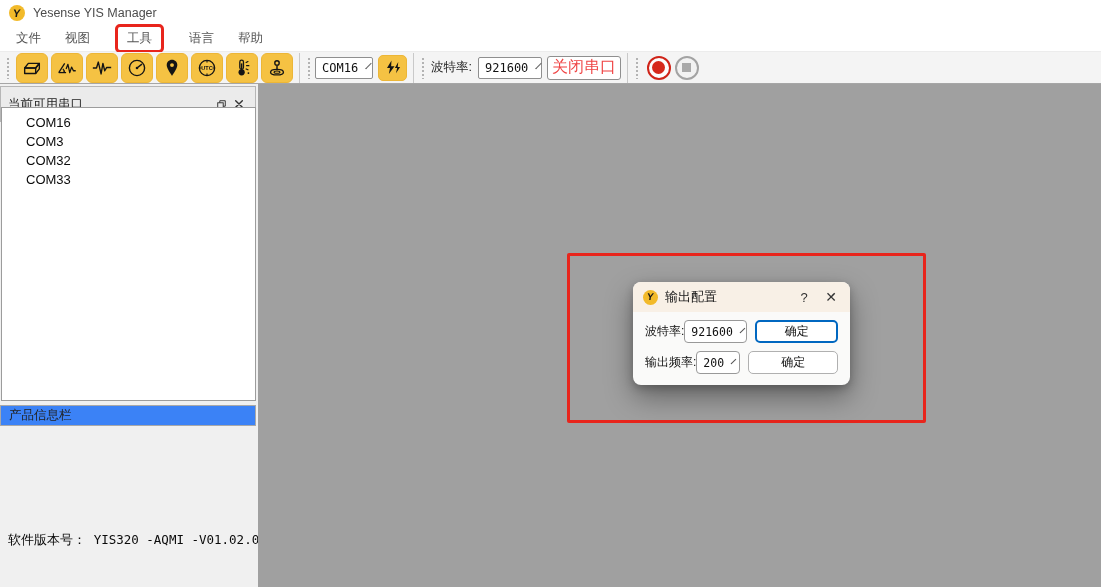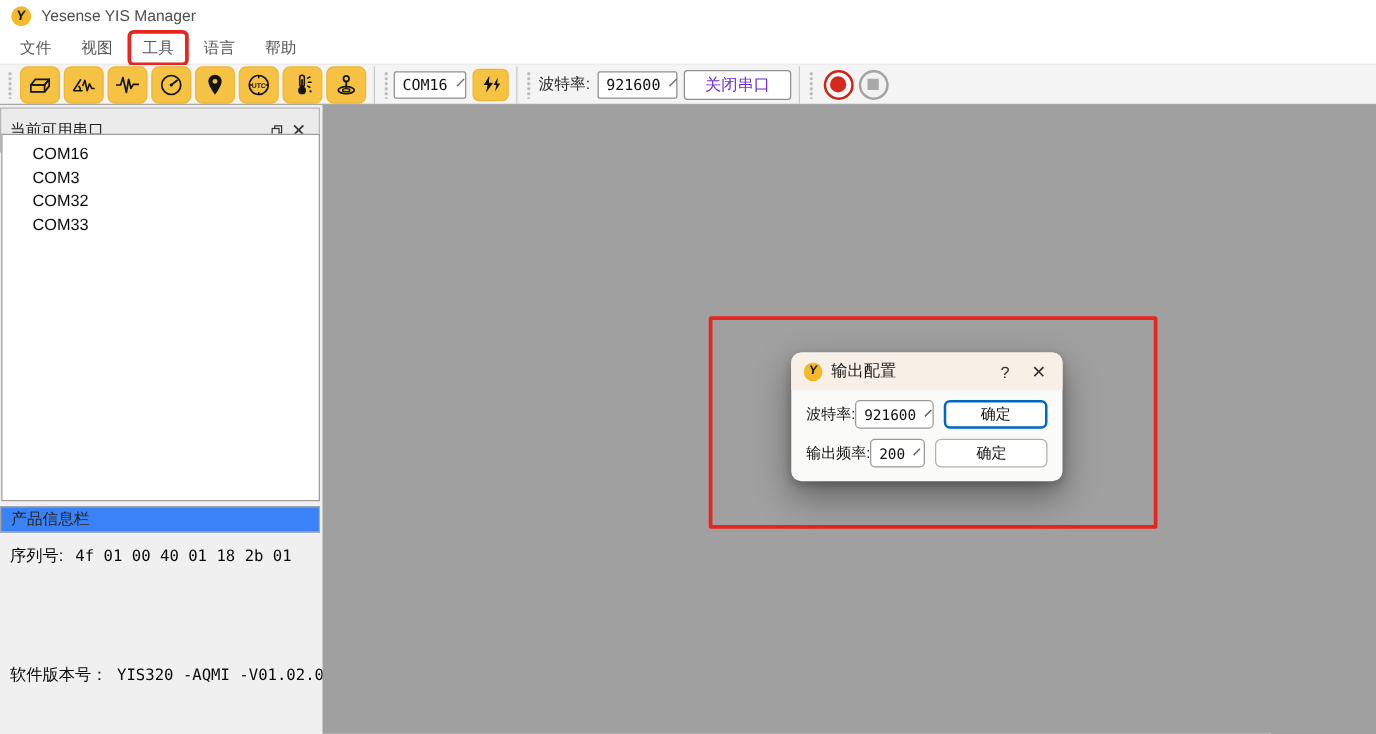--- a/index.html
+++ b/index.html
@@ -13,41 +13,41 @@
     display:flex;align-items:center;padding-left:9px;box-sizing:border-box;}
   .app-logo{width:16px;height:16px;border-radius:50%;background:#F2BA2A;display:flex;
     align-items:center;justify-content:center;flex:0 0 auto;}
   .app-logo span{font-weight:900;font-size:11px;color:#161616;transform:skewX(-8deg);line-height:1;}
   .titlebar .title{margin-left:8px;font-size:12.5px;color:#4d4d4d;}
   
   .menubar{position:absolute;left:0;top:26px;width:1101px;height:26px;background:#ffffff;
     border-bottom:1px solid #ececec;display:flex;align-items:center;padding-left:4px;
     box-sizing:border-box;font-size:12.5px;color:#555;}
   .menu-item{padding:5px 12px;cursor:default;}
-  .menu-red-box{border:3px solid #E8251C;border-radius:5px;margin:0 0;}
+  .menu-red-box{border:3px solid #E8251C;border-radius:5px;margin:0 13px;}
   .menu-red-box .menu-item{padding:3px 9px;}
   
   .toolbar{position:absolute;left:0;top:52px;width:1101px;height:32px;background:#f4f4f4;
     border-bottom:1px solid #a6a6a6;display:flex;align-items:center;box-sizing:border-box;}
   .tb-handle{width:4px;height:22px;margin:0 4px 0 6px;flex:0 0 auto;
     background-image:radial-gradient(circle,#b3b3b3 1px,transparent 1.3px);background-size:4px 4px;}
   .tb-sep{width:1px;height:30px;background:#c9c9c9;flex:0 0 auto;margin:0 1px;}
   .tb-icon-btn{width:30px;height:28px;background:#F5C243;border:1px solid #ecb637;border-radius:6px;
     margin:0 1.5px;display:flex;align-items:center;justify-content:center;flex:0 0 auto;cursor:pointer;}
   .tb-icon-btn svg{display:block;}
   .combo{background:#fff;border:1px solid #8f8f8f;border-radius:2px;height:22px;display:flex;
     align-items:center;padding:0 6px;font-family:"DejaVu Sans Mono",monospace;font-size:12px;
     color:#111;cursor:pointer;box-sizing:border-box;}
   .combo .chev{width:7px;height:7px;border-right:1.5px solid #666;border-bottom:1.5px solid #666;
     transform:rotate(45deg);margin:-3px 1px 0 10px;}
   .bolt-btn{width:27px;height:24px;background:#F5C243;border:1px solid #ecb637;border-radius:5px;
     margin-left:5px;display:flex;align-items:center;justify-content:center;cursor:pointer;}
   .tb-label{font-size:12.5px;color:#222;margin:0 6px 0 2px;}
-  .btn-plain{height:24px;padding:0 16px;background:#fff;border:1px solid #8f8f8f;border-radius:3px;
-    font-size:13px;color:#6d28d9;margin-left:5px;cursor:pointer;font-family:"Liberation Sans",sans-serif;}
+  .btn-plain{height:24px;padding:0 4px;background:#fff;border:1px solid #8f8f8f;border-radius:3px;
+    font-size:16px;color:#ef4444;margin-left:5px;cursor:pointer;font-family:"Liberation Sans",sans-serif;}
   .record-btn{width:24px;height:24px;border-radius:50%;border:2px solid #cf2318;background:#fdfdfd;
     display:flex;align-items:center;justify-content:center;margin:0 4px;box-sizing:border-box;cursor:pointer;}
   .record-btn .dot{width:13px;height:13px;border-radius:50%;background:#D6281B;}
   .stop-btn{width:24px;height:24px;border-radius:50%;border:2px solid #a3a3a3;background:#f2f2f2;
     display:flex;align-items:center;justify-content:center;box-sizing:border-box;cursor:pointer;}
   .stop-btn .sq{width:9px;height:9px;background:#a9a9a9;}
   
   .dock{position:absolute;left:0;top:84px;width:258px;height:503px;background:#f0f0f0;box-sizing:border-box;}
   .dock-header{position:absolute;left:0;top:2px;width:256px;height:36px;background:#ebebeb;
     border:1px solid #b6b6b6;display:flex;align-items:center;padding:0 7px;box-sizing:border-box;
@@ -235,24 +235,20 @@
     <div class="port-item">COM16</div>
     <div class="port-item">COM3</div>
     <div class="port-item">COM32</div>
     <div class="port-item">COM33</div>
   </div>
 
   <div class="info-header">
     <span>产品信息栏</span>
   </div>
 
-  <div class="info-line serial-line">
-    <span>序列号:</span>
-    <span class="mono" style="margin-left:6px;">4f 01 00 40 01 18 2b 01</span>
-  </div>
   <div class="info-line version-line">
     <span>软件版本号：</span>
     <span class="mono" style="margin-left:4px;">YIS320 -AQMI -V01.02.03;</span>
   </div>
 </div>
 
 <div class="main"></div>
 
 <div class="annotation-rect"></div>
 

